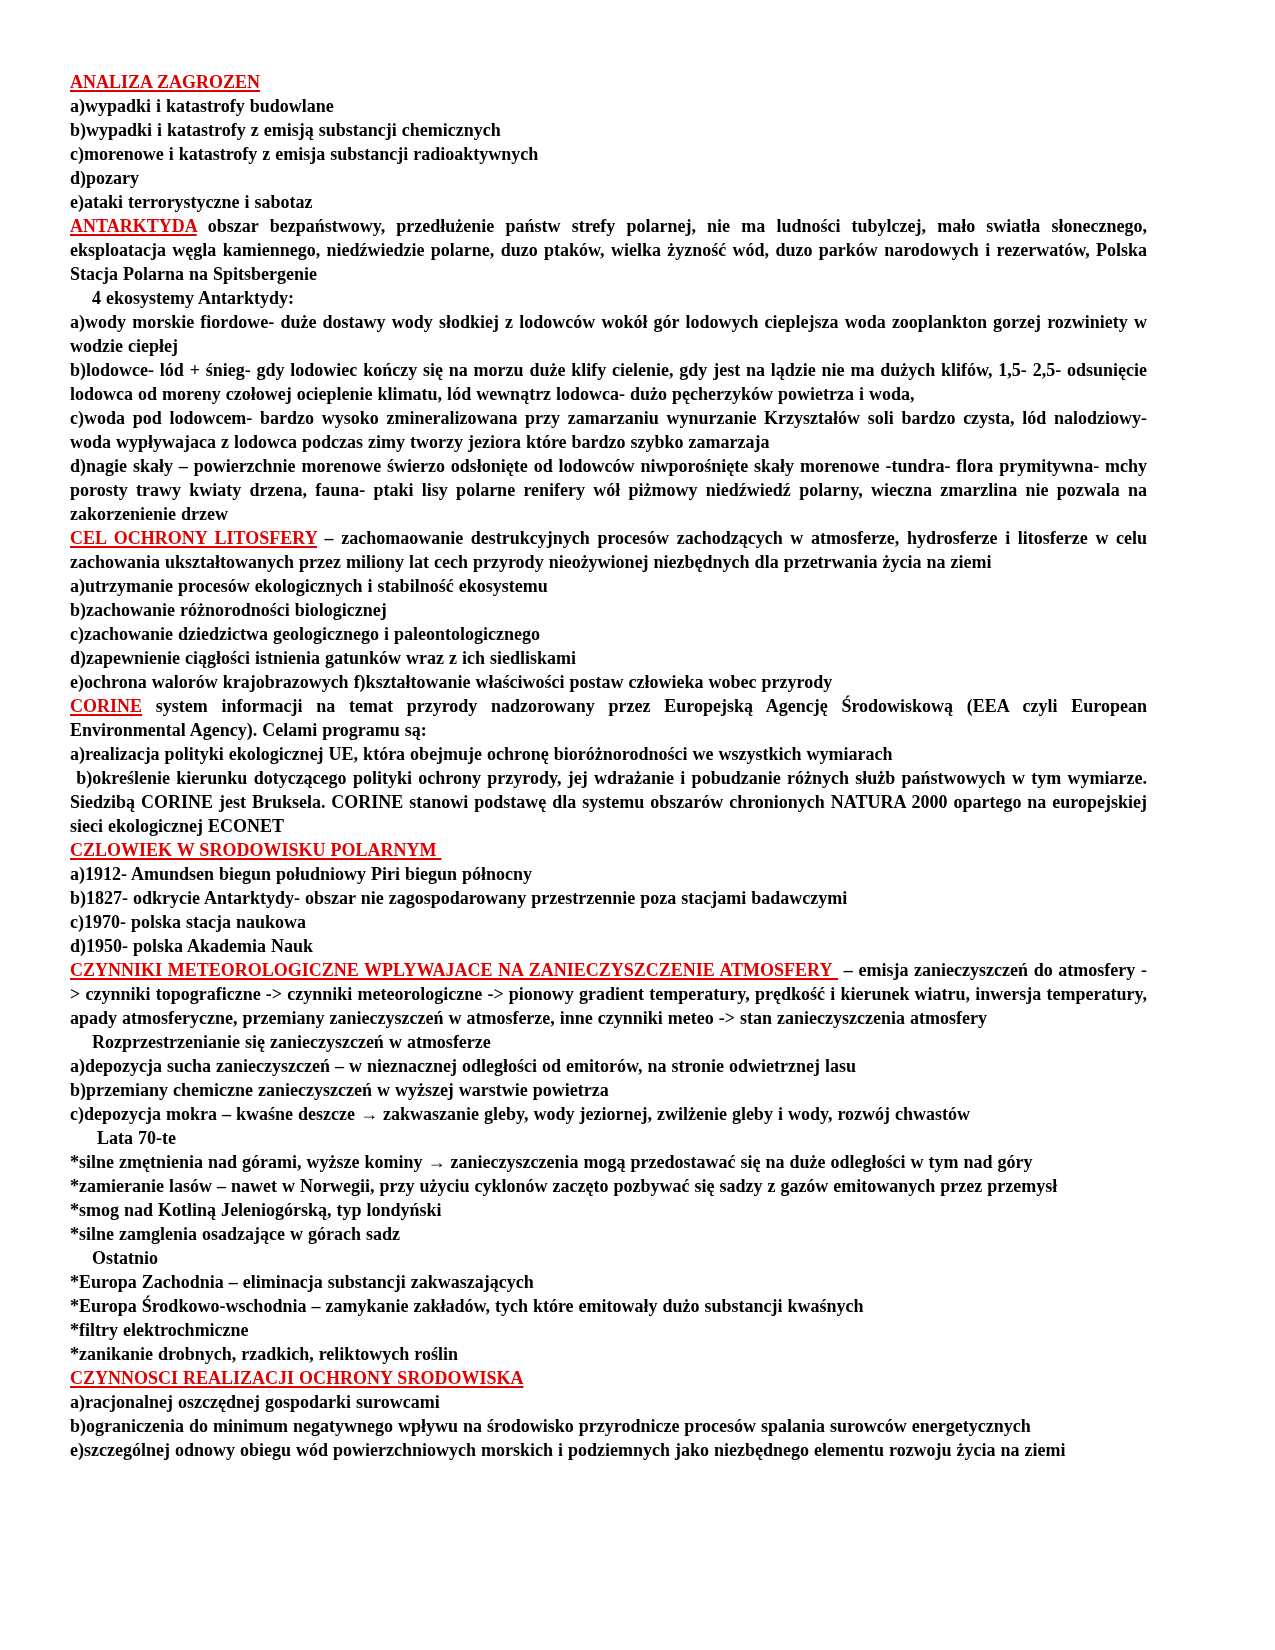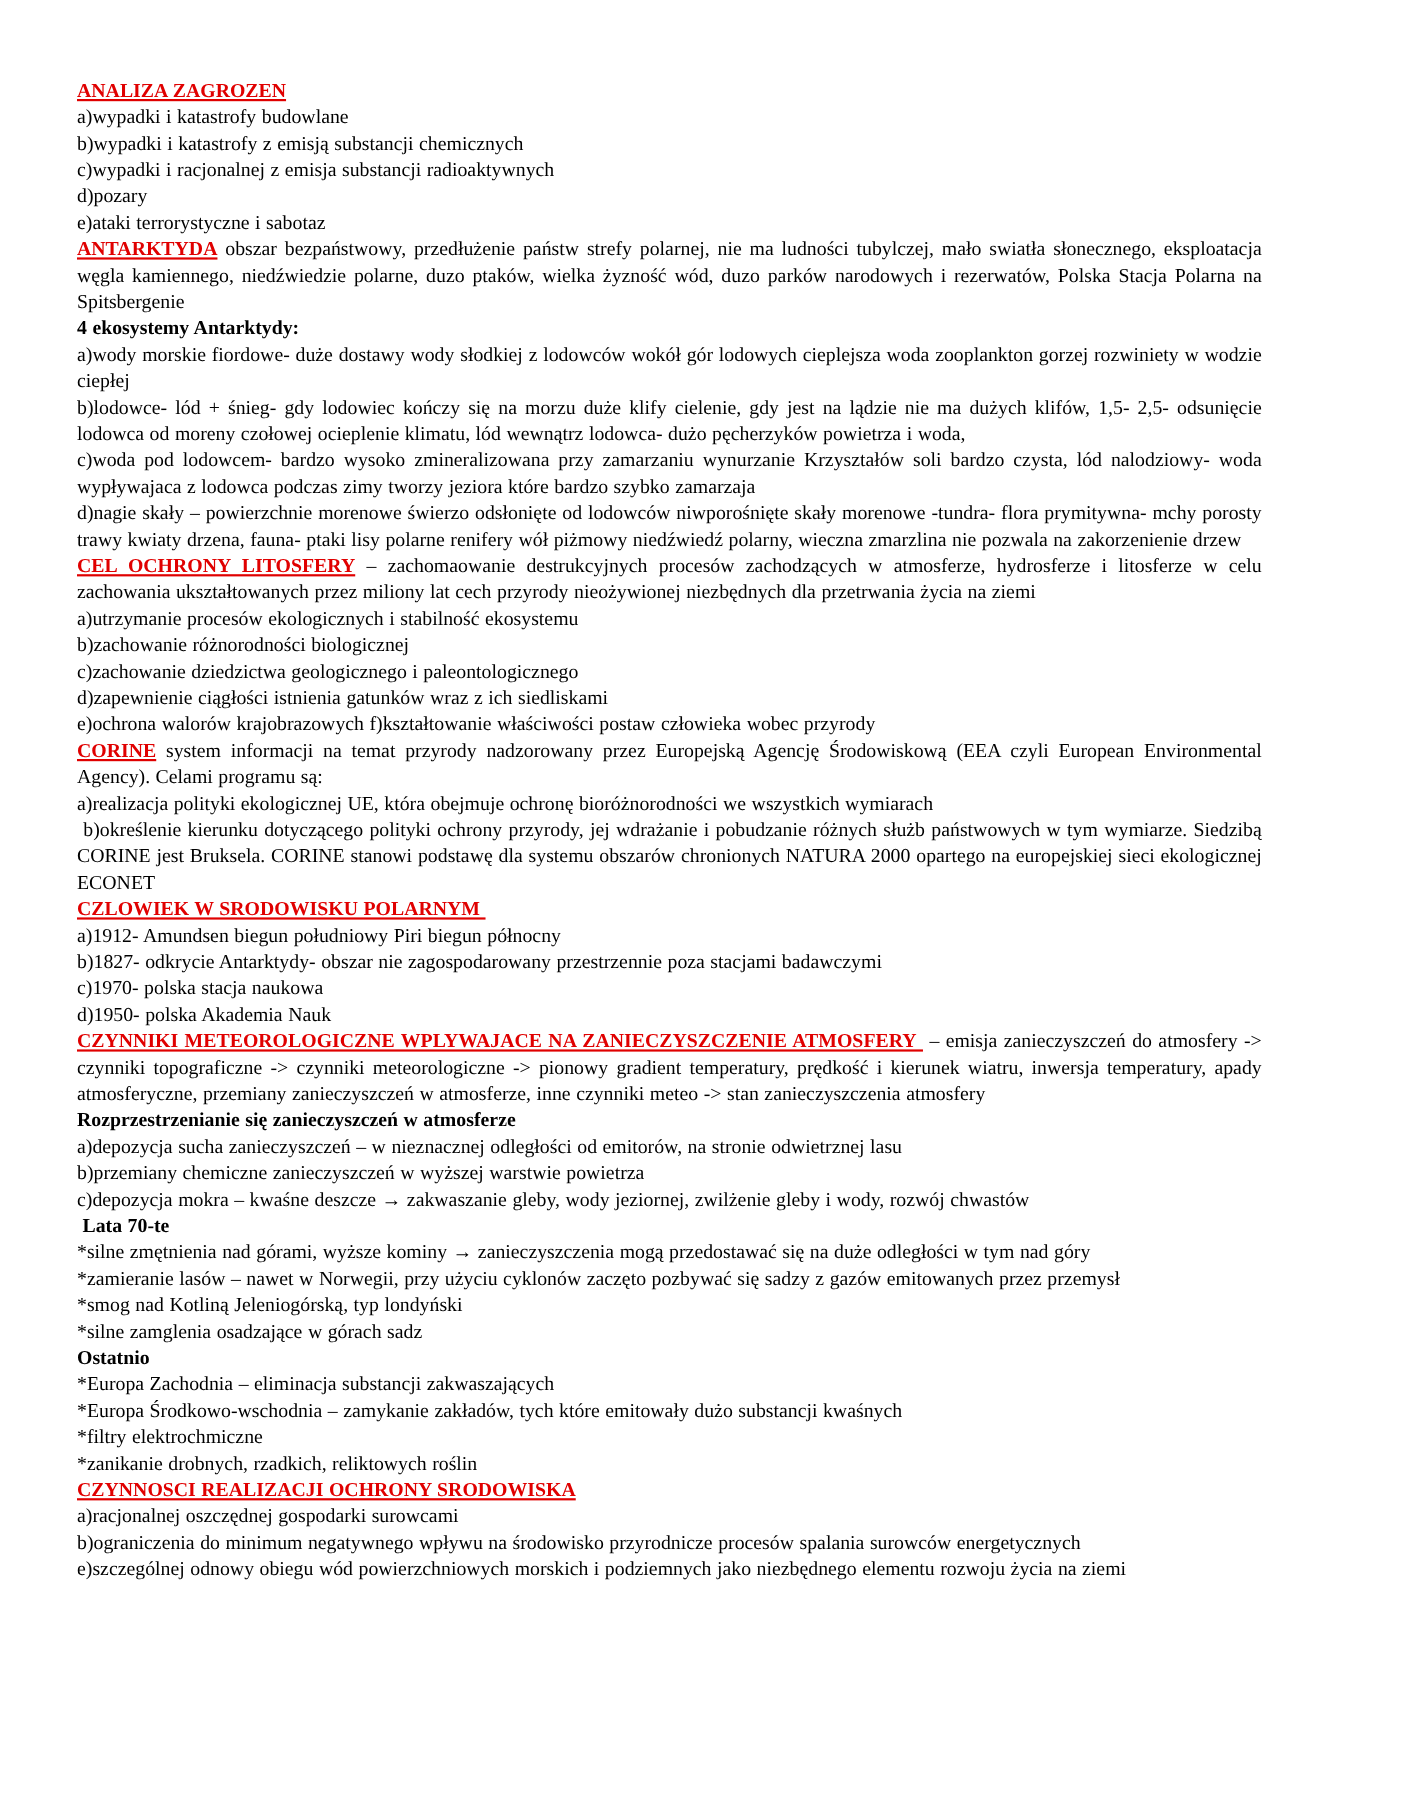--- a/index.html
+++ b/index.html
@@ -26,45 +26,46 @@
   .doc-body {
     width: 100%;
   }
   .para {
     margin: 0;
     padding: 0;
     text-align: justify;
     word-spacing: 0.5px;
   }
   .seg-normal {
-    font-weight: normal;
+    font-weight: bold;
     color: var(--text-color, #000000);
     margin-top: 20px;
   }
   .seg-bold {
     font-weight: bold;
     color: var(--text-color, #000000);
+    margin-left: 22px;
   }
   .seg-heading {
     font-weight: bold;
     color: var(--heading-color, #e00000);
     text-decoration: underline;
     text-decoration-thickness: 2px;
     text-underline-offset: 2px;
   }
 </style>
 </head>
 <body>
 
 <div class="page">
   <div class="doc-body">
       <div class="para"><span class="seg-heading">ANALIZA ZAGROZEN</span></div>
       <div class="para"><span class="seg-normal">a)wypadki i katastrofy budowlane</span></div>
       <div class="para"><span class="seg-normal">b)wypadki i katastrofy z emisją substancji chemicznych</span></div>
-      <div class="para"><span class="seg-normal">c)wypadki i racjonalnej z emisja substancji radioaktywnych</span></div>
+      <div class="para"><span class="seg-normal">c)morenowe i katastrofy z emisja substancji radioaktywnych</span></div>
       <div class="para"><span class="seg-normal">d)pozary</span></div>
       <div class="para"><span class="seg-normal">e)ataki terrorystyczne i sabotaz</span></div>
       <div class="para"><span class="seg-heading">ANTARKTYDA</span><span class="seg-normal"> obszar bezpaństwowy, przedłużenie państw strefy polarnej, nie ma ludności tubylczej, mało swiatła słonecznego, eksploatacja węgla kamiennego, niedźwiedzie polarne, duzo ptaków, wielka żyzność wód, duzo parków narodowych i rezerwatów, Polska Stacja Polarna na Spitsbergenie</span></div>
       <div class="para"><span class="seg-bold">4 ekosystemy Antarktydy:</span></div>
       <div class="para"><span class="seg-normal">a)wody morskie fiordowe- duże dostawy wody słodkiej z lodowców wokół gór lodowych cieplejsza woda zooplankton gorzej rozwiniety w wodzie ciepłej</span></div>
       <div class="para"><span class="seg-normal">b)lodowce- lód + śnieg- gdy lodowiec kończy się na morzu duże klify cielenie, gdy jest na lądzie nie ma dużych klifów, 1,5- 2,5- odsunięcie lodowca od moreny czołowej ocieplenie klimatu, lód wewnątrz lodowca- dużo pęcherzyków powietrza i woda,</span></div>
       <div class="para"><span class="seg-normal">c)woda pod lodowcem- bardzo wysoko zmineralizowana przy zamarzaniu wynurzanie Krzyształów soli bardzo czysta, lód nalodziowy- woda wypływajaca z lodowca podczas zimy tworzy jeziora które bardzo szybko zamarzaja</span></div>
       <div class="para"><span class="seg-normal">d)nagie skały – powierzchnie morenowe świerzo odsłonięte od lodowców niwporośnięte skały morenowe -tundra- flora prymitywna- mchy porosty trawy kwiaty drzena, fauna- ptaki lisy polarne renifery wół piżmowy niedźwiedź polarny, wieczna zmarzlina nie pozwala na zakorzenienie drzew</span></div>
       <div class="para"><span class="seg-heading">CEL OCHRONY LITOSFERY</span><span class="seg-normal"> – zachomaowanie destrukcyjnych procesów zachodzących w atmosferze, hydrosferze i litosferze w celu zachowania ukształtowanych przez miliony lat cech przyrody nieożywionej niezbędnych dla przetrwania życia na ziemi</span></div>
       <div class="para"><span class="seg-normal">a)utrzymanie procesów ekologicznych i stabilność ekosystemu</span></div>

